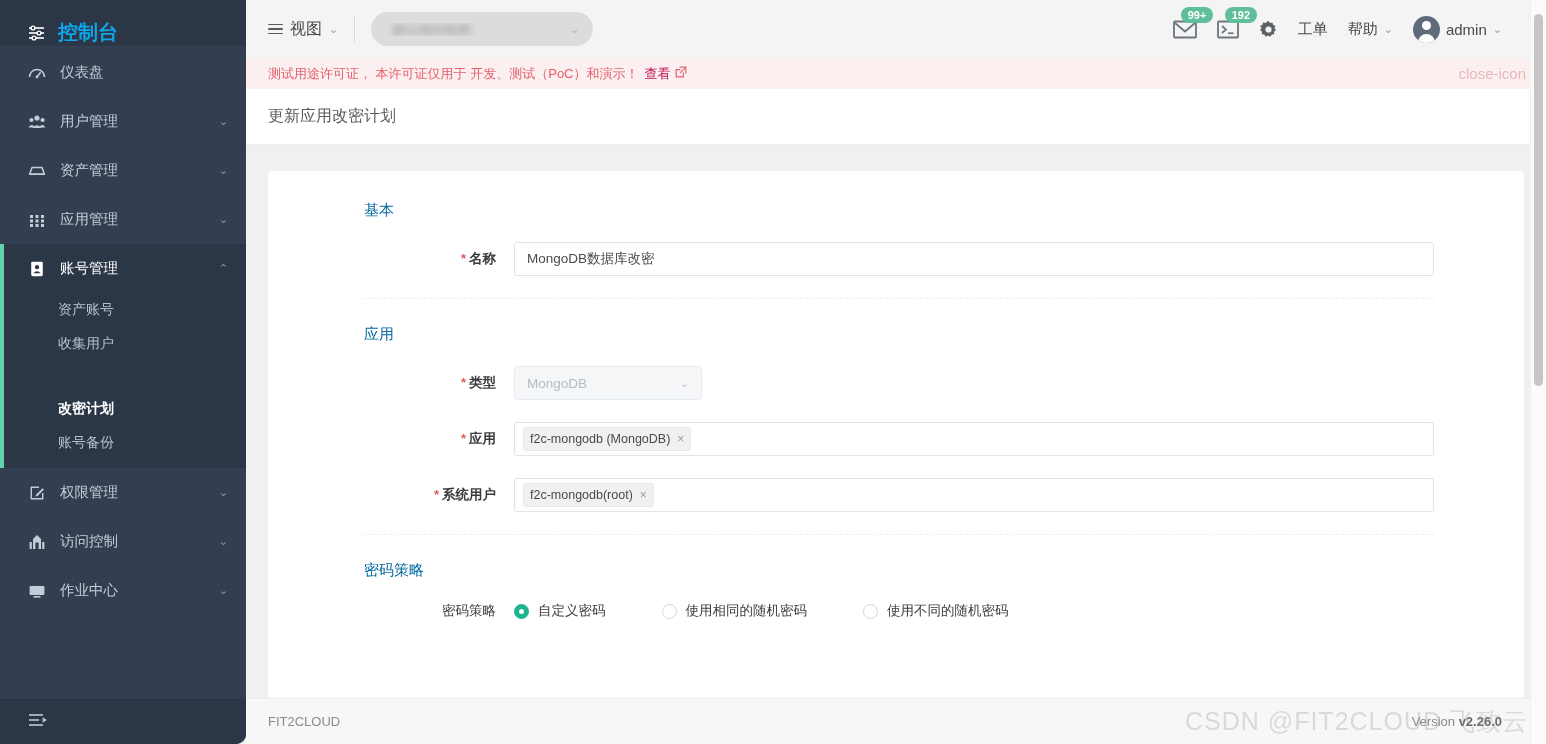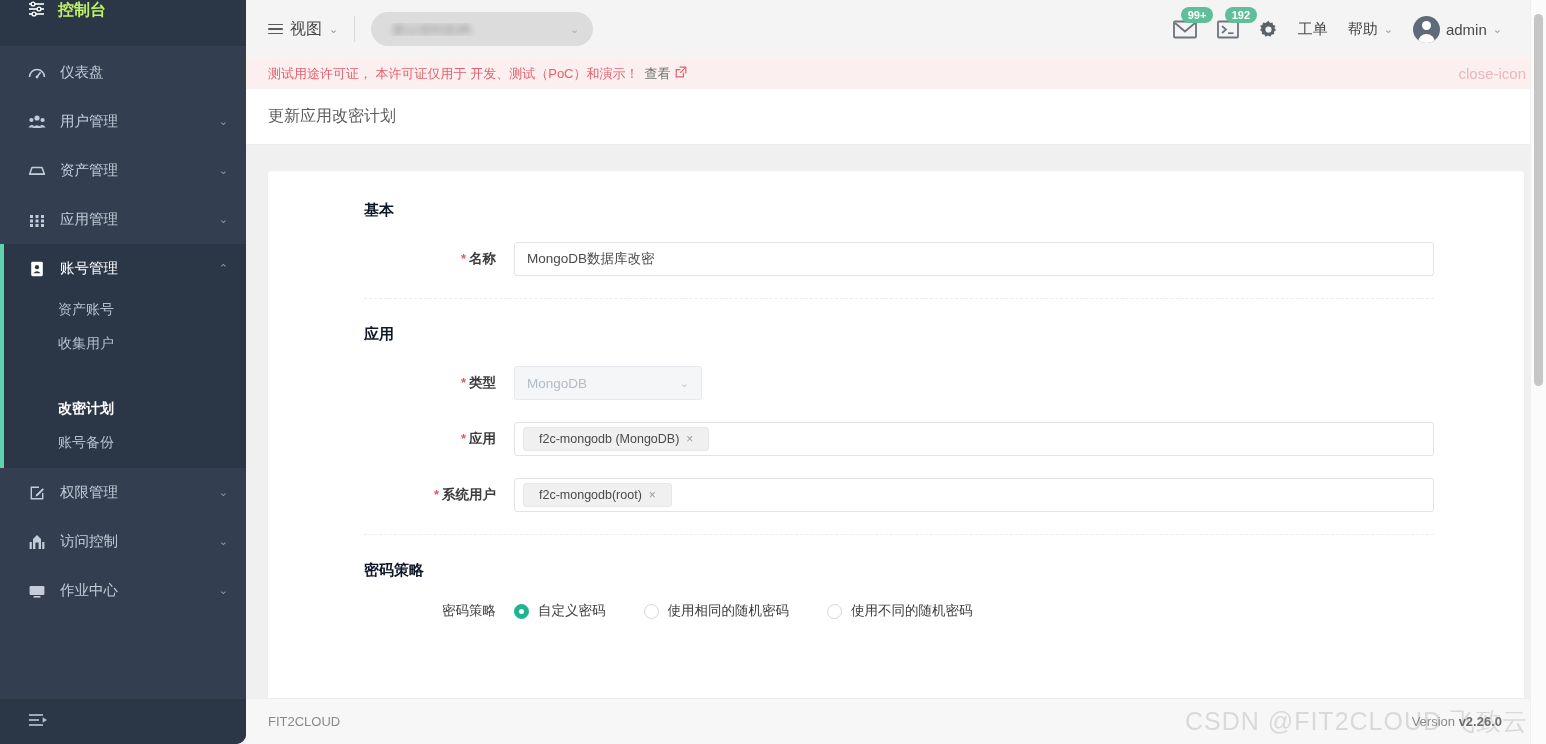--- a/index.html
+++ b/index.html
@@ -42,25 +42,25 @@
   .brand-logo { width: 34px; height: 36px; display:block; }
   .brand-name {
     font-size: 25px;
     font-weight: bold;
     color: #ffffff;
     letter-spacing: -0.2px;
   }
   .console-row {
     height: 46px;
     display: flex;
-    align-items: flex-start;
+    align-items: flex-end;
     padding-left: 28px;
     gap: 13px;
-    font-size: 16px;
-    color: #bef264;
+    font-size: 20px;
+    color: #0ea5e9;
     font-weight: bold;
     position: relative;
     background: #2b3646;
   }
   .console-row::after{
     content:"";
     position:absolute; left:0; right:0; bottom:-1px;
     border-bottom: 1px solid #37404f;
   }
   .menu {
@@ -202,21 +202,21 @@
 
   
   .license-bar {
     height: 31px; flex: 0 0 31px;
     background: #fcefef;
     display: flex; align-items: center;
     padding: 0 20px 0 22px;
     font-size: 13px; color: #e4606d;
     position: relative;
   }
-  .license-bar .lic-link { color: #737373; text-decoration: none; margin-left: 6px; }
+  .license-bar .lic-link { color: #be185d; text-decoration: none; margin-left: 6px; }
   .license-close {
     margin-left:auto; color:#e9b7bb; font-size: 15px; cursor:pointer; line-height:1;
   }
 
   
   .page-head {
     height: 56px; flex: 0 0 56px;
     background: #ffffff;
     display: flex; align-items: center;
     padding-left: 22px;
@@ -233,21 +233,21 @@
     position: relative;
   }
   .card {
     background: #fff;
     border-radius: 4px;
     min-height: 560px;
     padding: 30px 0 0 0;
     box-shadow: 0 1px 2px rgba(0,0,0,0.03);
   }
   .section-title {
-    font-size: 15px; font-weight: bold; color: #0f172a;
+    font-size: 15px; font-weight: normal; color: #0369a1;
     padding-left: 96px;
     margin-bottom: 22px;
   }
   .form-row {
     display: flex; align-items: center;
     margin-bottom: 22px;
   }
   .form-label {
     width: 246px;
     text-align: right;
@@ -291,31 +291,31 @@
     display: flex; align-items: center;
     padding: 0 8px;
     gap: 6px;
   }
   .tag {
     background: #f0f0f0;
     border: 1px solid #e8e8e8;
     border-radius: 3px;
     height: 24px;
     display: inline-flex; align-items: center;
-    padding: 0 15px;
+    padding: 0 6px;
     font-size: 12.5px;
     color: #4a4a4a;
     gap: 7px;
   }
   .tag .tag-x { color:#9a9a9a; font-size: 12px; cursor:pointer; }
   .divider {
     border-top: 1px dashed #ededed;
     margin: 0 90px 26px 96px;
   }
-  .radio-group { display:flex; align-items:center; gap: 38px; }
+  .radio-group { display:flex; align-items:center; gap: 56px; }
   .radio {
     display:inline-flex; align-items:center; gap:9px;
     font-size:13.5px; color:#3c3c3c; cursor:pointer;
   }
   .radio .dot {
     width: 15px; height: 15px; border-radius: 50%;
     border: 1px solid #d6d6d6; background:#fff;
     display:inline-flex; align-items:center; justify-content:center;
   }
   .radio.checked .dot { border-color: #1fb392; background:#1fb392; }

